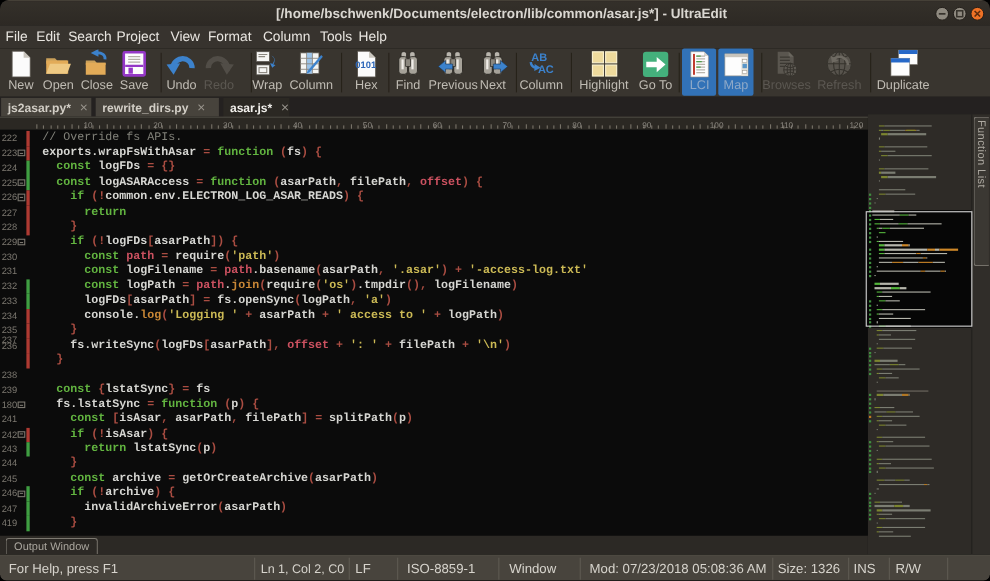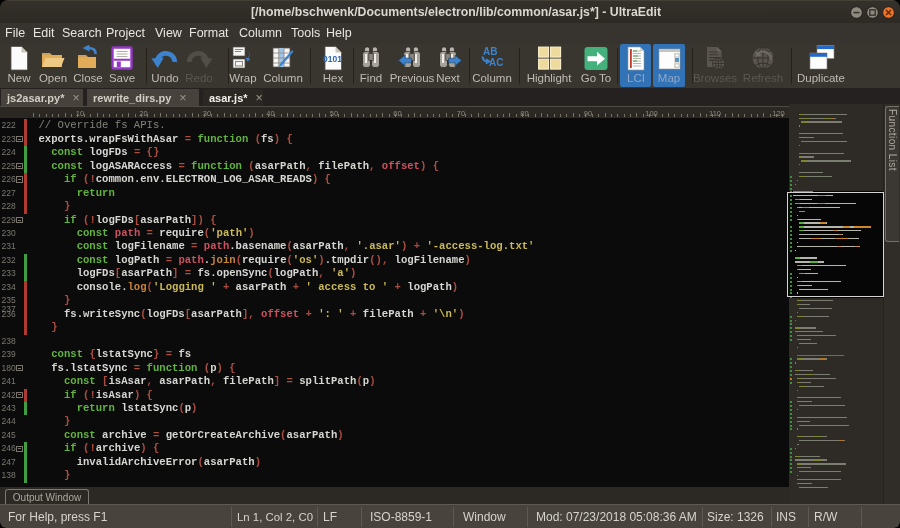--- a/index.html
+++ b/index.html
@@ -443,21 +443,21 @@
 <div class="cl" style="top:415.42px"><span class="d">    </span><span class="o">}</span></div>
 <div class="ln" style="top:428.88px">245</div>
 <div class="cl" style="top:428.88px"><span class="d">    </span><span class="k">const</span><span class="d"> archive </span><span class="o">= </span><span class="d">getOrCreateArchive</span><span class="o">(</span><span class="d">asarPath</span><span class="o">)</span></div>
 <div class="ln" style="top:442.34px">246</div>
 <div class="fold" style="top:445.54px"></div>
 <div class="cbar" style="top:442.34px;background:#3f9e42"></div>
 <div class="cl" style="top:442.34px"><span class="d">    </span><span class="k">if</span><span class="d"> </span><span class="o">(</span><span class="o">!</span><span class="d">archive</span><span class="o">)</span><span class="d"> </span><span class="o">{</span></div>
 <div class="ln" style="top:455.80px">247</div>
 <div class="cbar" style="top:455.80px;background:#3f9e42"></div>
 <div class="cl" style="top:455.80px"><span class="d">      invalidArchiveError</span><span class="o">(</span><span class="d">asarPath</span><span class="o">)</span></div>
-<div class="ln" style="top:469.26px">138</div>
+<div class="ln" style="top:469.26px">419</div>
 <div class="cbar" style="top:469.26px;background:#3f9e42"></div>
 <div class="cl" style="top:469.26px"><span class="d">    </span><span class="o">}</span></div>
  </div>
  <div id="minimap">
 <div style="position:absolute;left:0;top:87px;width:94px;height:107px;background:#060606"></div>
 <div class="mr" style="left:10.00px;top:113.70px;width:5.00px;background:#7c8530"></div>
 <div class="mr" style="left:15.00px;top:113.70px;width:43.00px;background:#7b7d72"></div>
 <div class="mr" style="left:10.00px;top:117.59px;width:2.00px;background:#7c8530"></div>
 <div class="mr" style="left:12.00px;top:117.59px;width:2.00px;background:#7b7d72"></div>
 <div class="mr" style="left:14.00px;top:117.59px;width:6.00px;background:#7c8530"></div>

